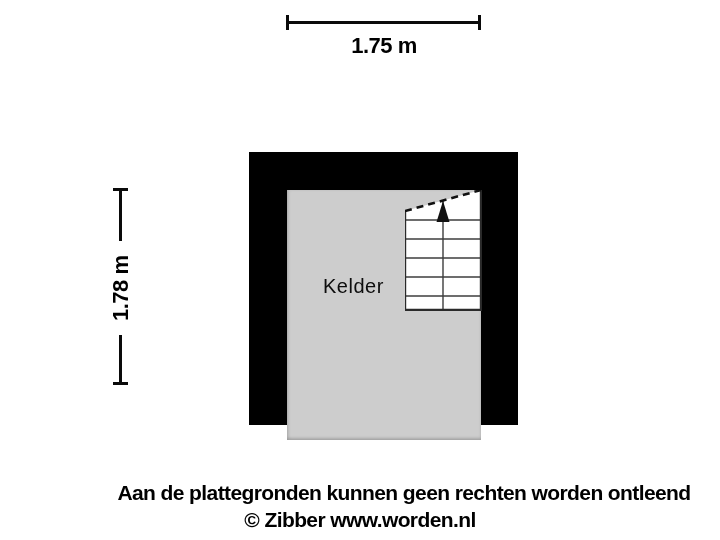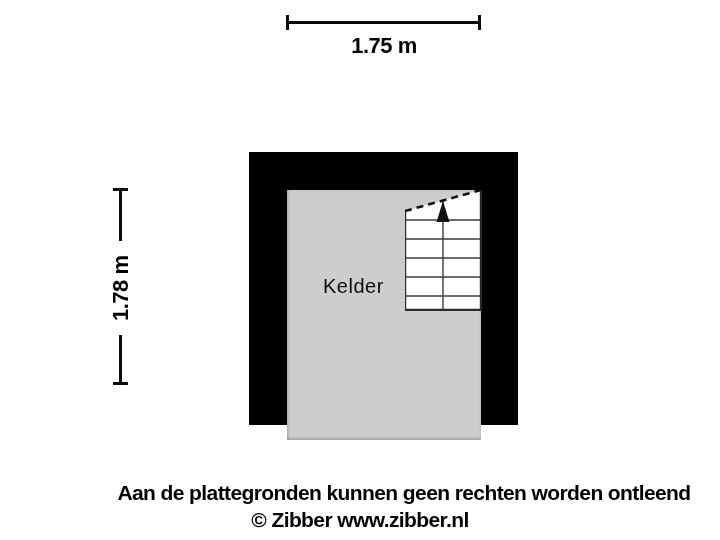--- a/index.html
+++ b/index.html
@@ -84,15 +84,15 @@
         <polyline points="0,21 0,120 76,120 76,0" fill="none" stroke="#2a2a2a" stroke-width="2.4"></polyline>
 
         <line x1="0" y1="21" x2="76" y2="0" stroke="#111111" stroke-width="2.6" stroke-dasharray="7 5"></line>
 
         <polygon points="38,11 31.5,32 44.5,32" fill="#111111"></polygon>
       </svg>
     </div>
   </div>
 
   <div class="footer-line l1">Aan de plattegronden kunnen geen rechten worden ontleend</div>
-  <div class="footer-line l2">© Zibber www.zibber.nl</div>
+  <div class="footer-line l2">© Zibber www.worden.nl</div>
 
 </div>
 
 </body></html>

